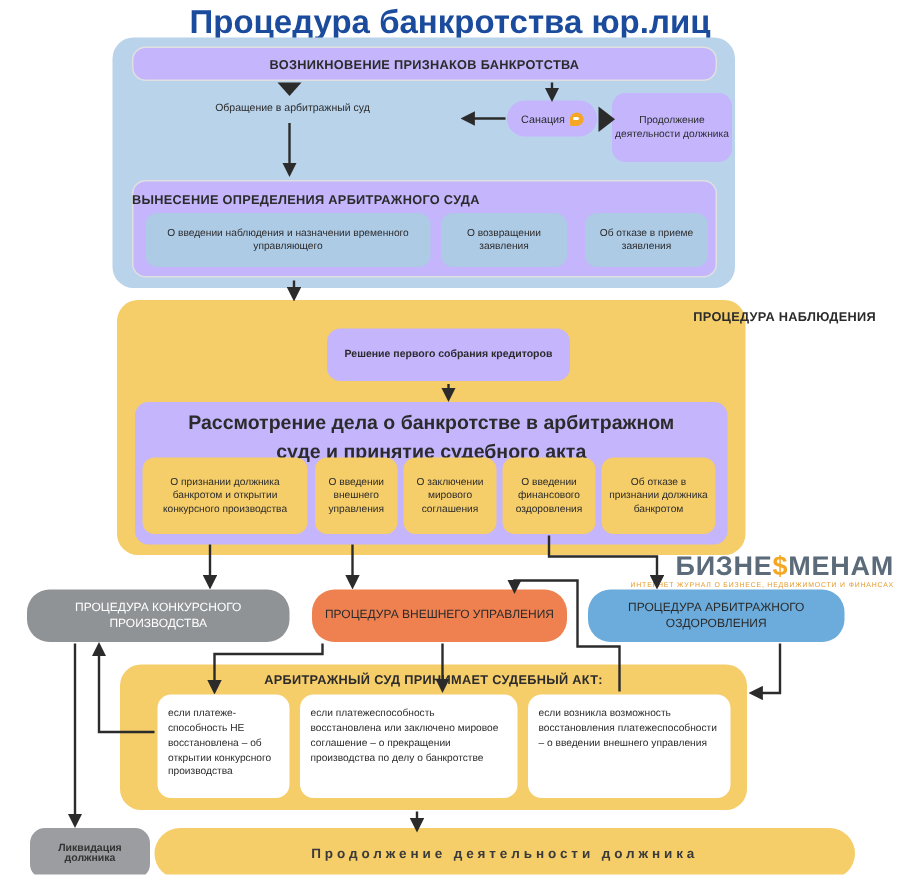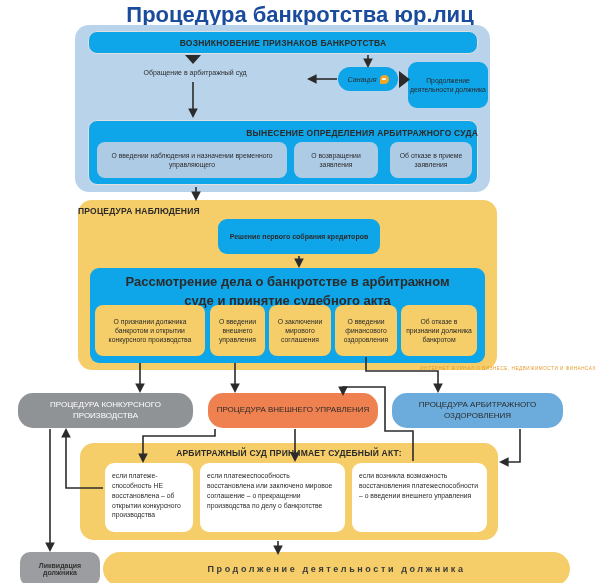--- a/index.html
+++ b/index.html
@@ -4,21 +4,21 @@
 <style>
   html,body{margin:0;padding:0;}
   body{
     width:600px;height:583px;position:relative;overflow:hidden;
     background:#ffffff;font-family:"Liberation Sans",sans-serif;color:#2b2b2b;
   }
   .abs{position:absolute;box-sizing:border-box;}
   .flex{display:flex;align-items:center;justify-content:center;text-align:center;}
   .panel-blue{background:#b9d3eb;border-radius:14px;}
   .panel-gold{background:#f5cd69;border-radius:14px;}
-  .white-box{background:#0ea5e9;border-radius:9px;}
+  .white-box{background:#c4b5fd;border-radius:9px;}
   .blue-box{background:#aecbe6;border-radius:8px;}
   .gold-box{background:#f5cd69;border-radius:8px;}
   .hdr{font-weight:bold;font-size:8.5px;letter-spacing:.2px;color:#2b2b2b;}
   .small{font-size:7px;line-height:1.35;}
   .tiny{font-size:6.8px;line-height:1.35;}
   #title{left:0;top:2px;width:600px;text-align:center;font-size:22px;font-weight:bold;color:#1b4b9d;}
   .proc{border-radius:15px;font-weight:normal;font-size:8px;line-height:1.3;}
   .detail{background:#ffffff;border-radius:9px;font-size:6.8px;line-height:1.45;
           display:flex;align-items:flex-start;text-align:left;padding:8px 7px;}
   #logo{right:4px;top:367px;width:200px;text-align:right;}
@@ -35,46 +35,47 @@
 <body>
 
 <div id="title" class="abs">Процедура банкротства юр.лиц</div>
 
 <div class="abs panel-blue" style="left:75px;top:25px;width:415px;height:167px;"></div>
 
 <div class="abs white-box flex hdr" style="left:88px;top:31px;width:390px;height:23px;border:1px solid #e0e0e0;">ВОЗНИКНОВЕНИЕ ПРИЗНАКОВ БАНКРОТСТВА</div>
 
 <div class="abs small" style="left:120px;top:68px;width:150px;text-align:center;">Обращение в арбитражный суд</div>
 
-<div class="abs white-box flex" style="left:338px;top:67px;width:60px;height:24px;border-radius:12px;font-size:7.2px;font-style:italic;">
+<div class="abs white-box flex" style="left:338px;top:67px;width:60px;height:24px;border-radius:12px;font-size:7.2px;">
   <span>Санация</span>
   <span class="sanation-icon"></span>
 </div>
 
 <div class="abs white-box flex tiny" style="left:408px;top:62px;width:80px;height:46px;padding:2px;">Продолжение деятельности должника</div>
 
 <div class="abs white-box" style="left:88px;top:120px;width:390px;height:65px;border:1px solid #e0e0e0;"></div>
-<div class="abs hdr" style="left:88px;top:128px;width:390px;text-align:right;">ВЫНЕСЕНИЕ ОПРЕДЕЛЕНИЯ АРБИТРАЖНОГО СУДА</div>
+<div class="abs hdr" style="left:88px;top:128px;width:390px;text-align:left;">ВЫНЕСЕНИЕ ОПРЕДЕЛЕНИЯ АРБИТРАЖНОГО СУДА</div>
 <div class="abs blue-box flex tiny" style="left:97px;top:142px;width:190px;height:36px;padding:2px 6px;">О введении наблюдения и назначении временного управляющего</div>
 <div class="abs blue-box flex tiny" style="left:294px;top:142px;width:84px;height:36px;padding:2px 8px;">О возвращении заявления</div>
 <div class="abs blue-box flex tiny" style="left:390px;top:142px;width:82px;height:36px;padding:2px 8px;">Об отказе в приеме заявления</div>
 
 <div class="abs panel-gold" style="left:78px;top:200px;width:419px;height:170px;"></div>
-<div class="abs hdr" style="left:78px;top:206px;width:506px;text-align:left;">ПРОЦЕДУРА НАБЛЮДЕНИЯ</div>
+<div class="abs hdr" style="left:78px;top:206px;width:506px;text-align:right;">ПРОЦЕДУРА НАБЛЮДЕНИЯ</div>
 <div class="abs white-box flex small" style="left:218px;top:219px;width:162px;height:35px;padding:2px 10px;font-weight:bold;">Решение первого собрания кредиторов</div>
 
 <div class="abs white-box" style="left:90px;top:268px;width:395px;height:95px;"></div>
 <div class="abs" style="left:115px;top:273px;width:345px;text-align:center;font-size:13px;font-weight:bold;line-height:1.45;">Рассмотрение дела о банкротстве в арбитражном суде и принятие судебного акта</div>
 <div class="abs gold-box flex tiny" style="left:95px;top:305px;width:110px;height:51px;padding:2px 4px;">О признании должника банкротом и открытии конкурсного производства</div>
 <div class="abs gold-box flex tiny" style="left:210px;top:305px;width:55px;height:51px;padding:2px 3px;">О введении внешнего управления</div>
 <div class="abs gold-box flex tiny" style="left:269px;top:305px;width:62px;height:51px;padding:2px 3px;">О заключении мирового соглашения</div>
 <div class="abs gold-box flex tiny" style="left:335px;top:305px;width:62px;height:51px;padding:2px 3px;">О введении финансового оздоровления</div>
 <div class="abs gold-box flex tiny" style="left:401px;top:305px;width:76px;height:51px;padding:2px 4px;">Об отказе в признании должника банкротом</div>
 
 <div id="logo" class="abs">
+  <div class="big"><span>БИЗНЕ</span><span class="dollar">$</span><span>МЕНАМ</span></div>
   <div class="sub">ИНТЕРНЕТ ЖУРНАЛ О БИЗНЕСЕ, НЕДВИЖИМОСТИ И ФИНАНСАХ</div>
 </div>
 
 <div class="abs proc flex" style="left:18px;top:393px;width:175px;height:35px;background:#909396;color:#ffffff;padding:2px 8px;">ПРОЦЕДУРА КОНКУРСНОГО ПРОИЗВОДСТВА</div>
 <div class="abs proc flex" style="left:208px;top:393px;width:170px;height:35px;background:#ef8150;color:#2b2b2b;padding:2px 8px;">ПРОЦЕДУРА ВНЕШНЕГО УПРАВЛЕНИЯ</div>
 <div class="abs proc flex" style="left:392px;top:393px;width:171px;height:35px;background:#6bacdc;color:#2b2b2b;padding:2px 8px;">ПРОЦЕДУРА АРБИТРАЖНОГО ОЗДОРОВЛЕНИЯ</div>
 
 <div class="abs panel-gold" style="left:80px;top:443px;width:418px;height:97px;"></div>
 <div class="abs hdr" style="left:80px;top:448px;width:418px;text-align:center;">АРБИТРАЖНЫЙ СУД ПРИНИМАЕТ СУДЕБНЫЙ АКТ:</div>
 <div class="abs detail" style="left:105px;top:463px;width:88px;height:69px;">если платеже-способность НЕ восстановлена – об открытии конкурсного производства</div>

